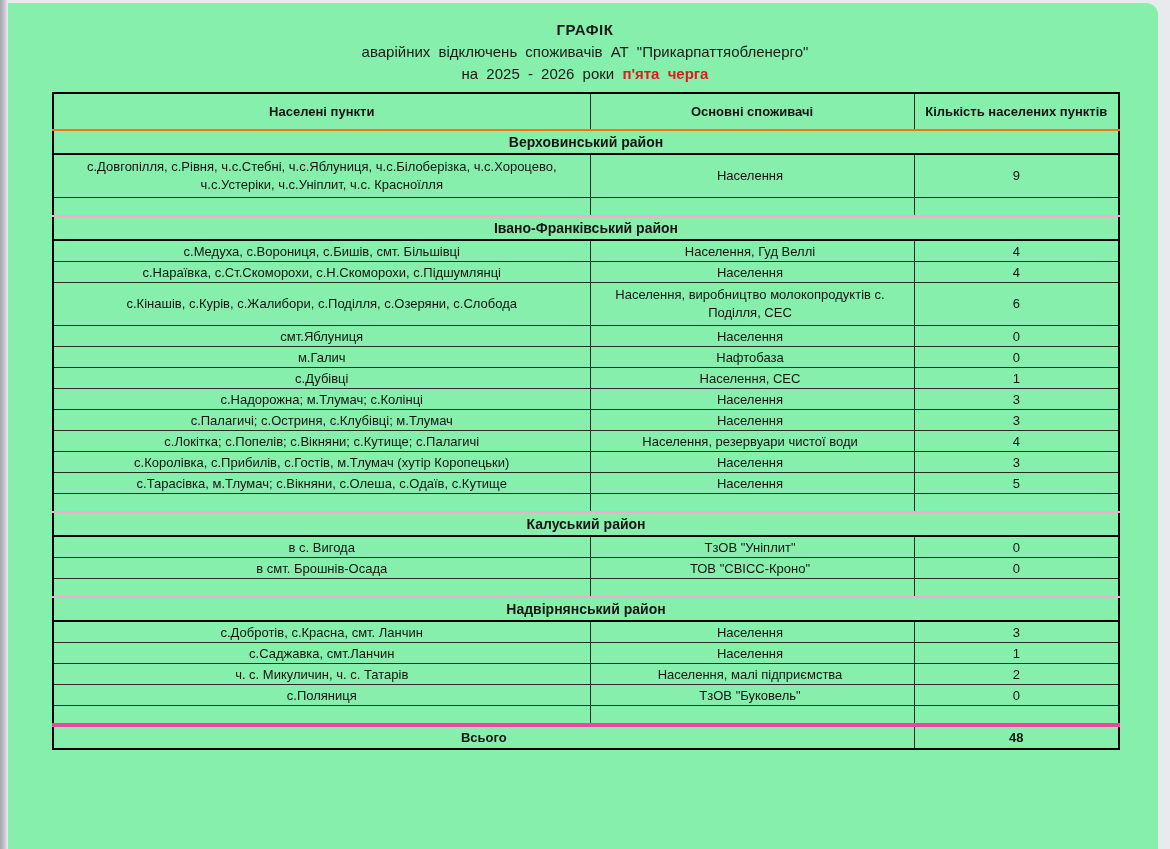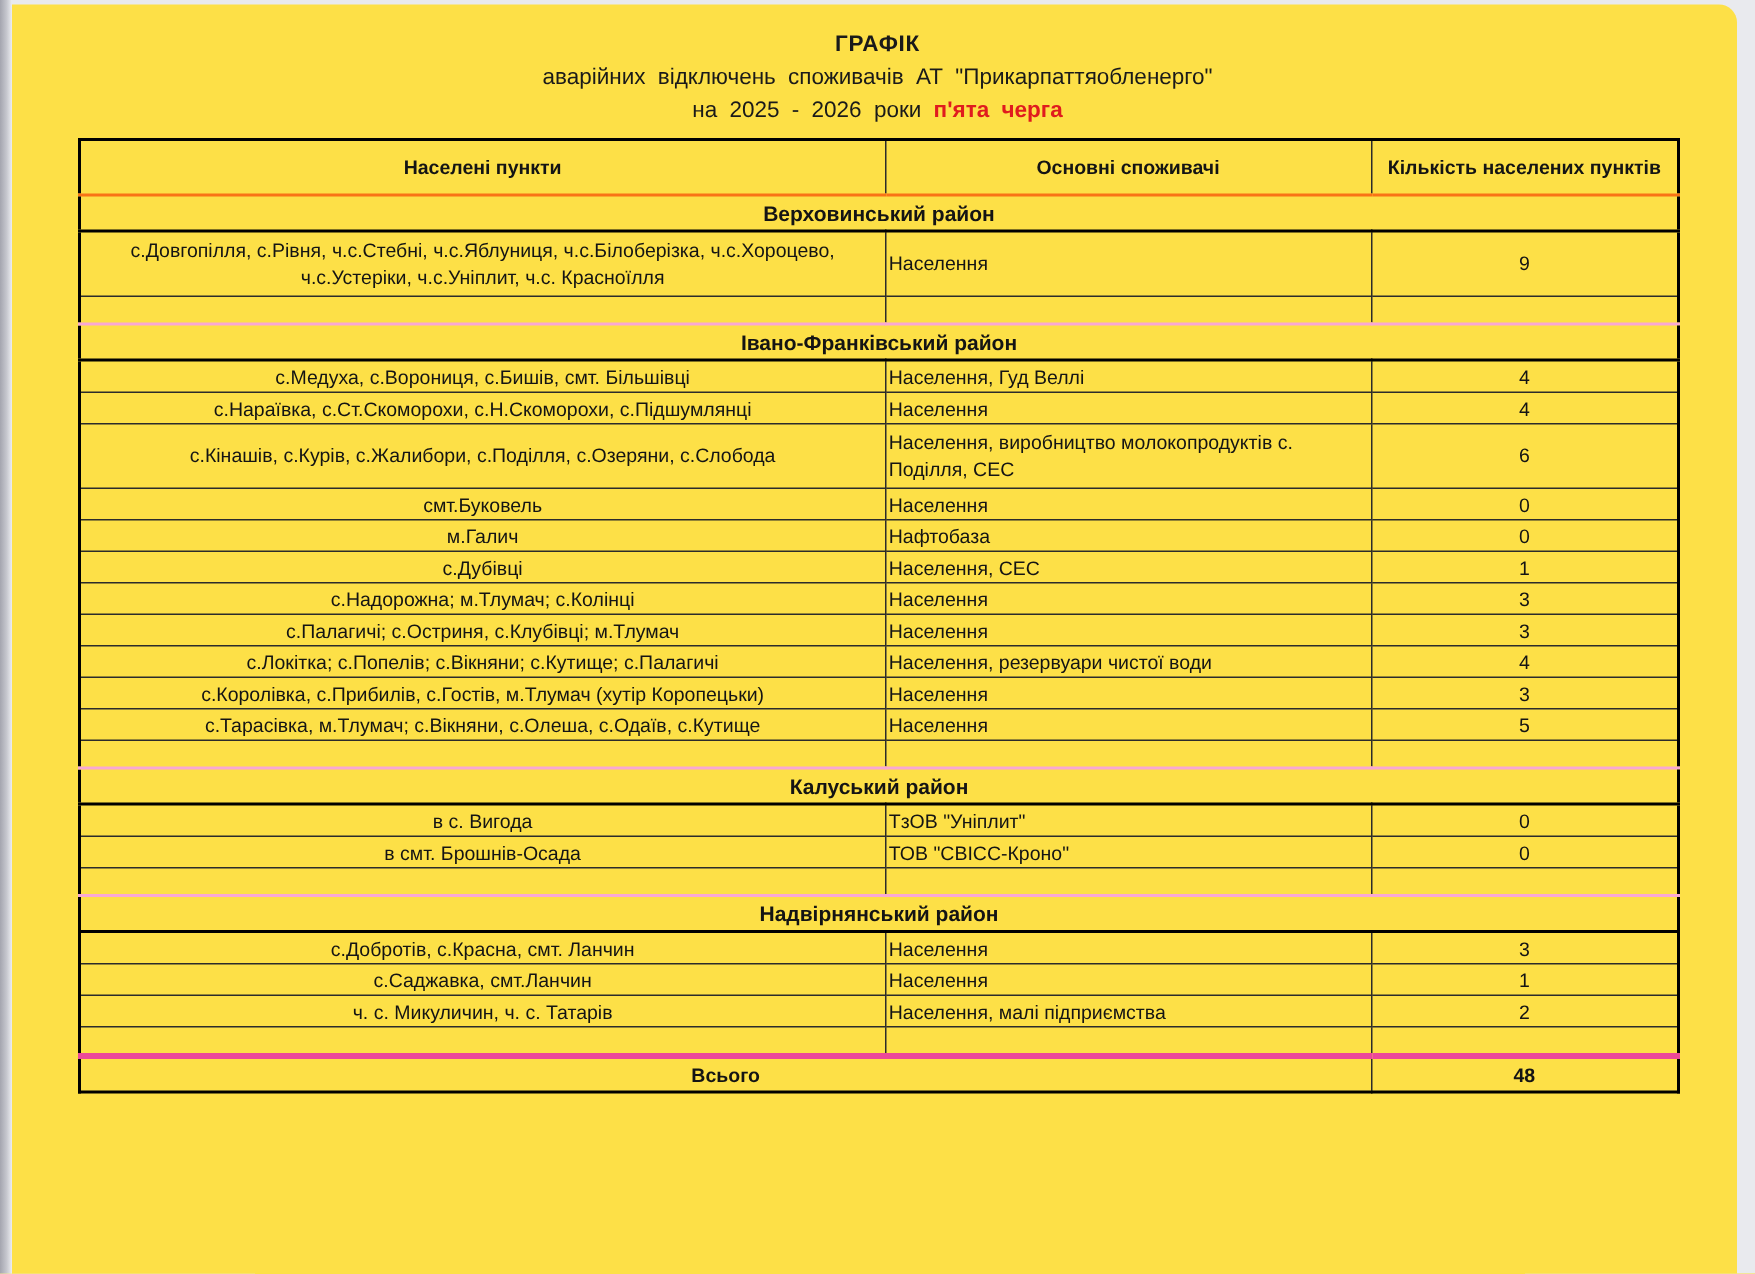--- a/index.html
+++ b/index.html
@@ -10,41 +10,41 @@
     color:#1a1a1a;
     overflow:hidden;
   }
   .screen{position:relative;width:1170px;height:849px;}
   .left-edge{
     position:absolute;left:0;top:0;width:8px;height:849px;z-index:3;
     background:linear-gradient(to right,#a4a5af 0%,#c6c7ce 55%,#ecedf1 100%);
   }
   .page{
     position:absolute;left:8px;top:3px;width:1150px;height:846px;z-index:2;
-    background:#fde047;border-top-right-radius:12px;
+    background:#86efac;border-top-right-radius:12px;
   }
   .title{
     position:absolute;left:44px;top:16px;width:1066px;
     text-align:center;line-height:22px;font-size:15px;
   }
   .t1{font-weight:bold;letter-spacing:.5px;}
   .t2,.t3{word-spacing:4px;}
   .red{font-weight:bold;}
   table{
     position:absolute;left:44px;top:89px;width:1066px;
     border-collapse:collapse;table-layout:fixed;
     font-size:13px;color:#141414;
     border:2px solid #000;
   }
   col.w1{width:537px;} col.w2{width:324px;} col.w3{width:205px;}
   th,td{border:1px solid #2b2b2b;padding:1px 6px;overflow:hidden;}
   thead th{height:33px;font-weight:700;text-align:center;border-bottom:2px solid #f97316;}
   tbody td,tfoot td{height:18px;}
   td.c1{text-align:center;}
-  td.c2{text-align:left;padding-left:2px;}
+  td.c2{text-align:center;padding-left:2px;}
   td.c3{text-align:center;}
   tr.section-row td{
     height:20px;text-align:center;font-weight:bold;font-size:14px;
     border-top:2px solid #f9a8d4;border-bottom:2px solid #000;
   }
   tr.tall td{height:40px;line-height:18px;}
   tr.spacer-row td{height:15px;}
   tr.total-row td{
     font-weight:bold;border-top:4px solid #ec4899;height:19px;text-align:center;
   }
@@ -99,21 +99,21 @@
             <td class="c1">с.Нараївка, с.Ст.Скоморохи, с.Н.Скоморохи, с.Підшумлянці</td>
             <td class="c2">Населення</td>
             <td class="c3">4</td>
           </tr>
           <tr class="data-row tall">
             <td class="c1">с.Кінашів, с.Курів, с.Жалибори, с.Поділля, с.Озеряни, с.Слобода</td>
             <td class="c2">Населення, виробництво молокопродуктів с. Поділля, СЕС</td>
             <td class="c3">6</td>
           </tr>
           <tr class="data-row">
-            <td class="c1">смт.Буковель</td>
+            <td class="c1">смт.Яблуниця</td>
             <td class="c2">Населення</td>
             <td class="c3">0</td>
           </tr>
           <tr class="data-row">
             <td class="c1">м.Галич</td>
             <td class="c2">Нафтобаза</td>
             <td class="c3">0</td>
           </tr>
           <tr class="data-row">
             <td class="c1">с.Дубівці</td>
@@ -178,20 +178,25 @@
           </tr>
           <tr class="data-row">
             <td class="c1">с.Саджавка, смт.Ланчин</td>
             <td class="c2">Населення</td>
             <td class="c3">1</td>
           </tr>
           <tr class="data-row">
             <td class="c1">ч. с. Микуличин, ч. с. Татарів</td>
             <td class="c2">Населення, малі підприємства</td>
             <td class="c3">2</td>
+          </tr>
+          <tr class="data-row">
+            <td class="c1">с.Поляниця</td>
+            <td class="c2">ТзОВ "Буковель"</td>
+            <td class="c3">0</td>
           </tr>
           <tr class="spacer-row">
             <td class="c1"></td>
             <td class="c2"></td>
             <td class="c3"></td>
           </tr>
         </tbody>
       <tfoot>
         <tr class="total-row">
           <td colspan="2">Всього</td>

